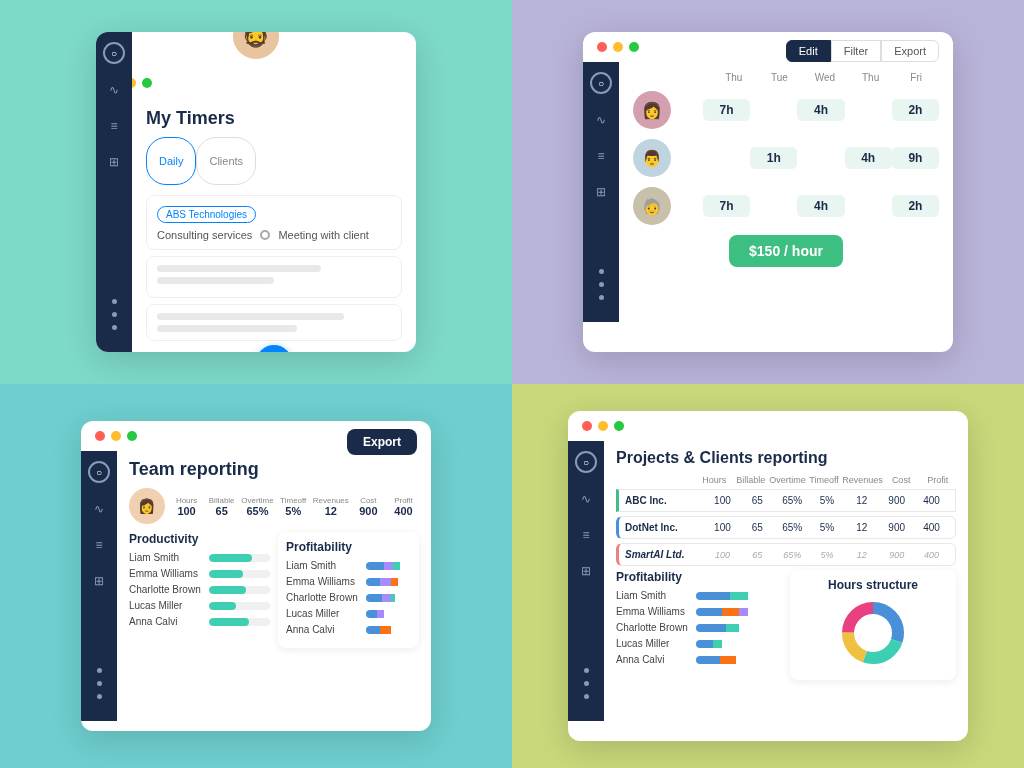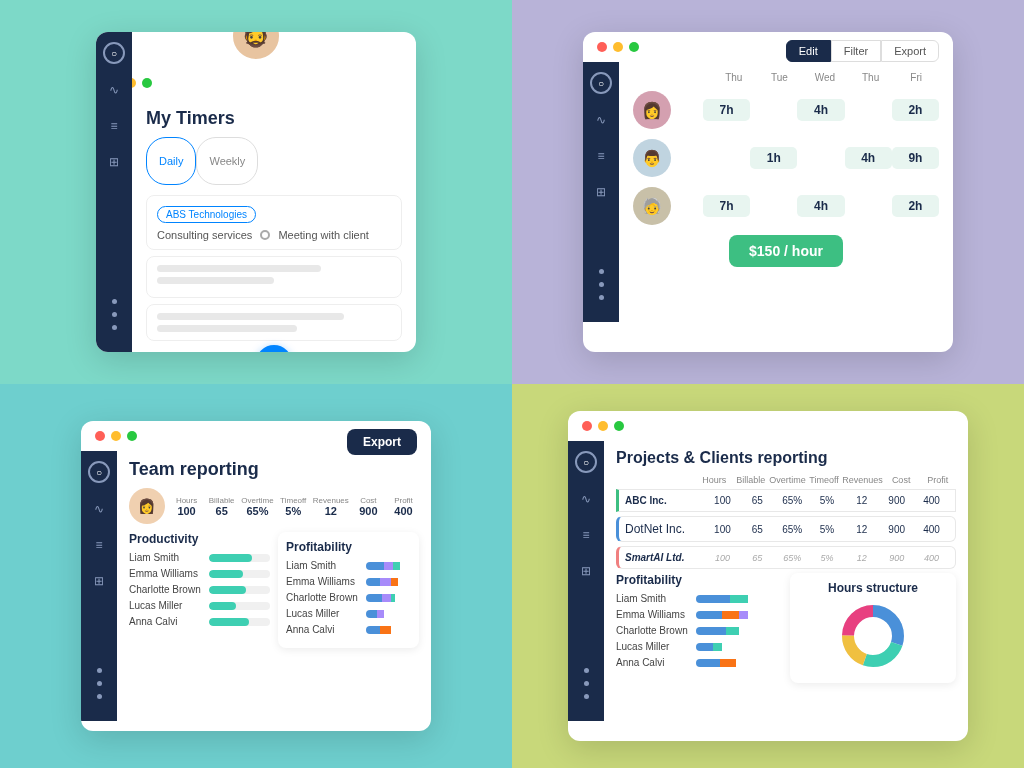--- a/index.html
+++ b/index.html
@@ -93,21 +93,21 @@
       <div style="margin-top:auto; display:flex; flex-direction:column; align-items:center; gap:4px; padding-bottom:10px;">
         <div class="sidebar-dot"></div>
         <div class="sidebar-dot"></div>
         <div class="sidebar-dot"></div>
       </div>
     </div>
     <div class="content-area">
       <div class="timers-title">My Timers</div>
       <div class="tab-group">
         <button class="tab-btn active">Daily</button>
-        <button class="tab-btn inactive">Weekly</button>
+        <button class="tab-btn inactive">Clients</button>
       </div>
       <div style="background:white;border:1px solid #eee;border-radius:8px;padding:8px 10px;margin-bottom:6px;">
         <div class="client-badge">ABS Technologies</div>
         <div class="service-row">
           <span>Consulting services</span>
           <div class="radio-dot"></div>
           <span>Meeting with client</span>
         </div>
       </div>
 
@@ -388,21 +388,21 @@
           <span style="text-align:center;font-size:10px;color:#1a2b4a;">100</span>
           <span style="text-align:center;font-size:10px;color:#1a2b4a;">65</span>
           <span style="text-align:center;font-size:10px;color:#1a2b4a;">65%</span>
           <span style="text-align:center;font-size:10px;color:#1a2b4a;">5%</span>
           <span style="text-align:center;font-size:10px;color:#1a2b4a;">12</span>
           <span style="text-align:center;font-size:10px;color:#1a2b4a;">900</span>
           <span style="text-align:center;font-size:10px;color:#1a2b4a;">400</span>
         </div>
 
         <div style="display:grid;grid-template-columns:80px repeat(7,1fr);align-items:center;border:1px solid #e8e8e8;border-left:3px solid #4a90d9;border-radius:6px;padding:5px 6px;margin-bottom:4px;">
-          <span style="font-size:12px;font-weight:400;color:#1a2b4a;">DotNet Inc.</span>
+          <span style="font-size:10px;font-weight:700;color:#1a2b4a;">DotNet Inc.</span>
           <span style="text-align:center;font-size:10px;color:#1a2b4a;">100</span>
           <span style="text-align:center;font-size:10px;color:#1a2b4a;">65</span>
           <span style="text-align:center;font-size:10px;color:#1a2b4a;">65%</span>
           <span style="text-align:center;font-size:10px;color:#1a2b4a;">5%</span>
           <span style="text-align:center;font-size:10px;color:#1a2b4a;">12</span>
           <span style="text-align:center;font-size:10px;color:#1a2b4a;">900</span>
           <span style="text-align:center;font-size:10px;color:#1a2b4a;">400</span>
         </div>
 
         <div style="display:grid;grid-template-columns:80px repeat(7,1fr);align-items:center;border:1px solid #e8e8e8;border-left:3px solid #f08080;border-radius:6px;padding:5px 6px;margin-bottom:4px;font-style:italic;">

